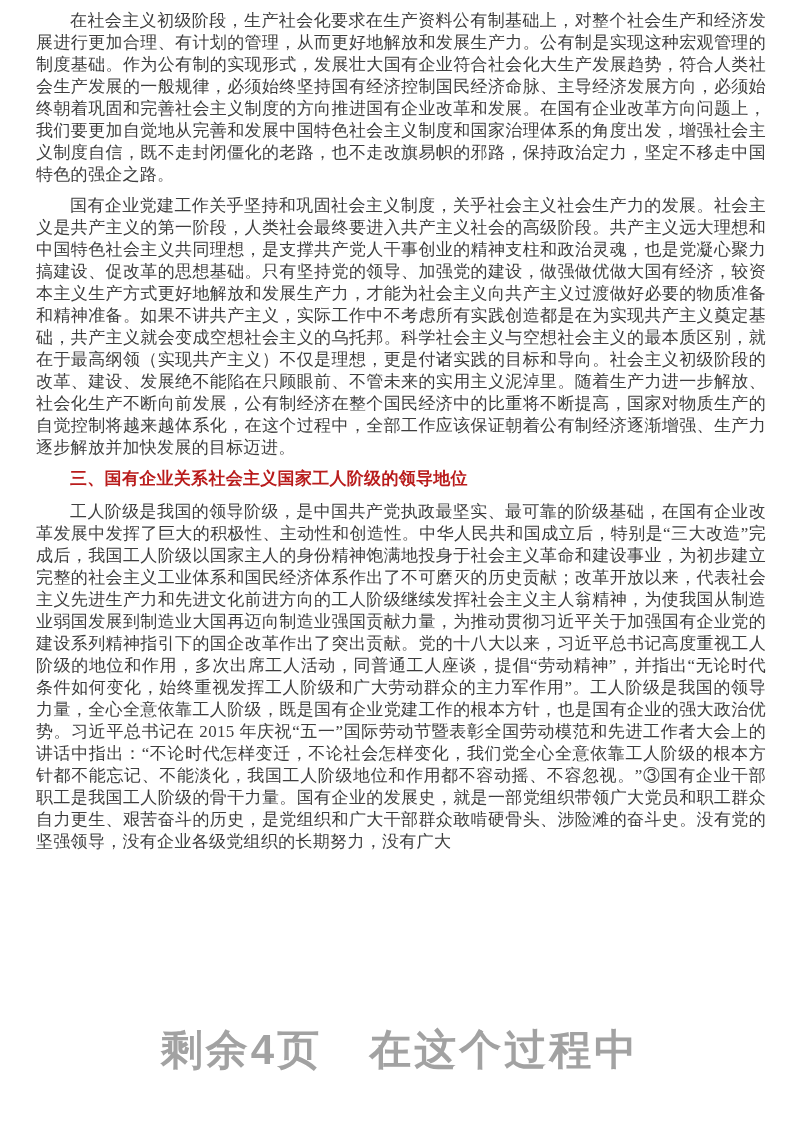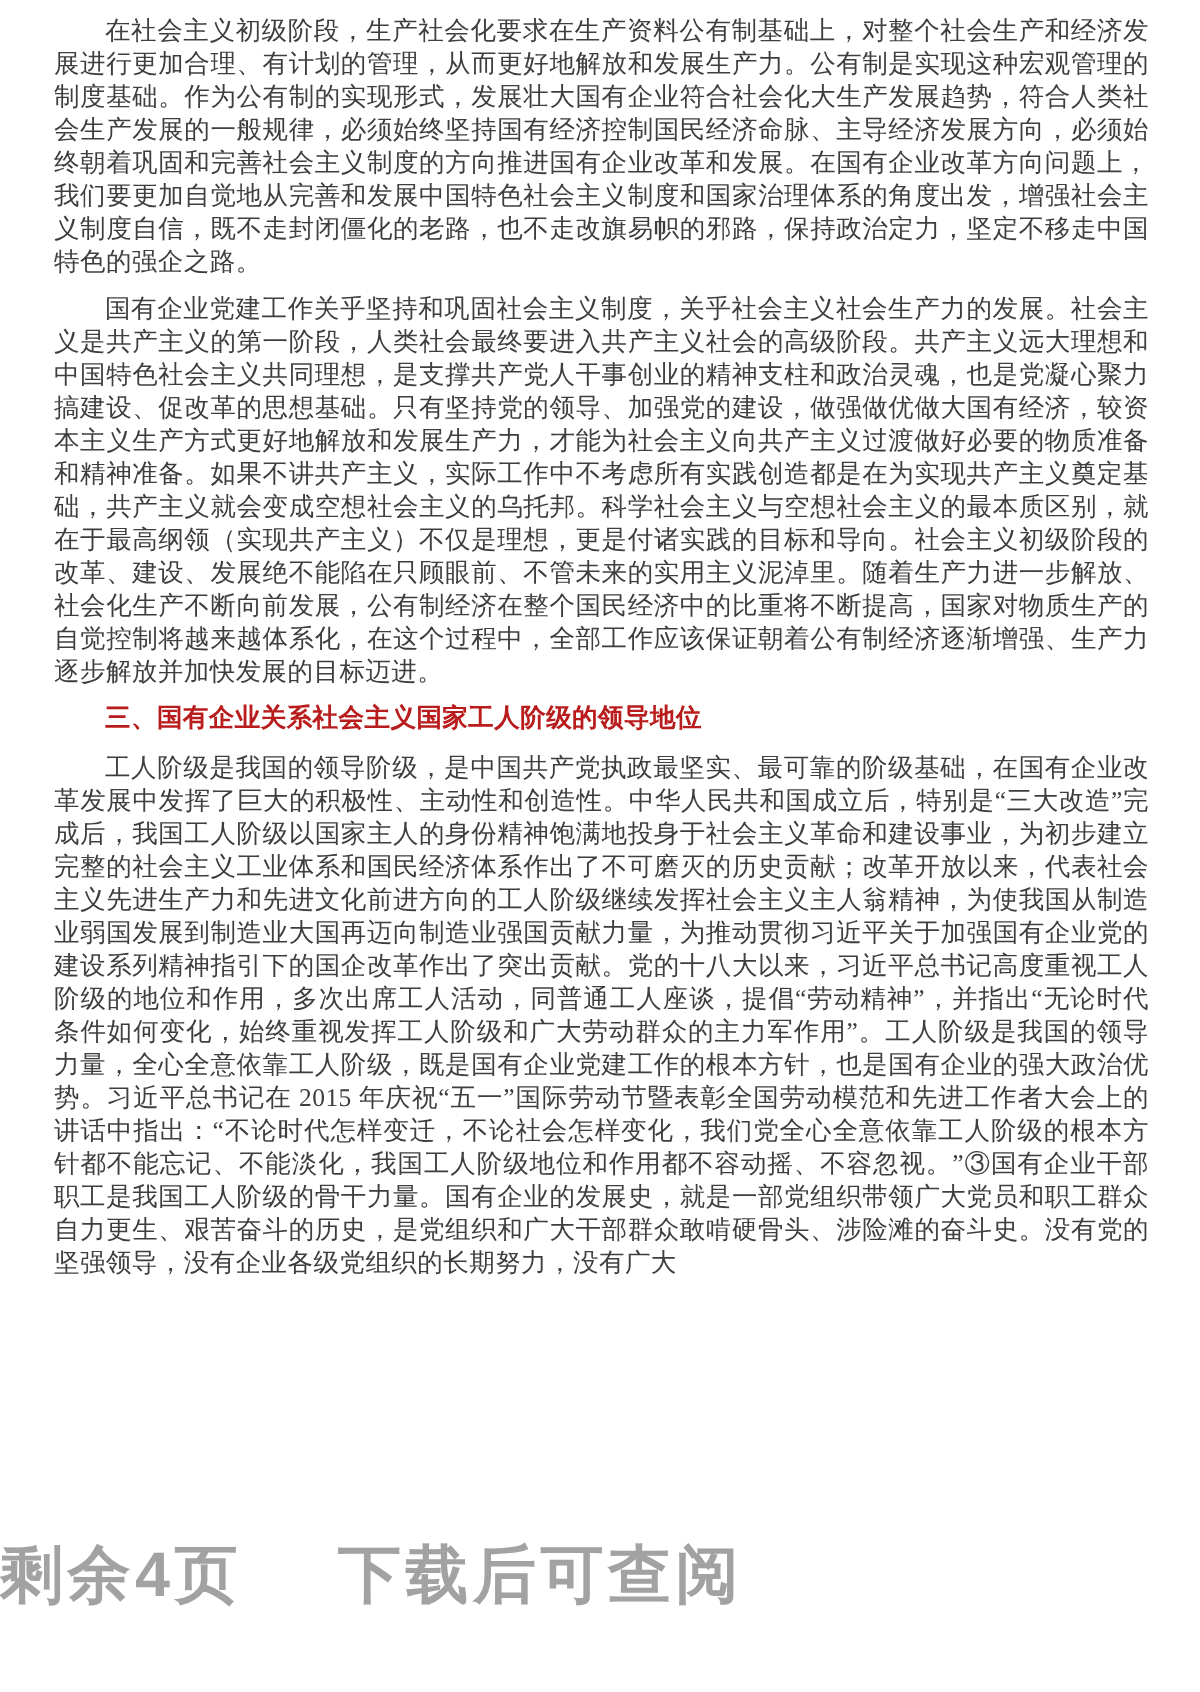--- a/index.html
+++ b/index.html
@@ -38,22 +38,23 @@
     font-size: 17px;
     margin-top: 5px;
     margin-bottom: 11px;
   }
   .watermark {
     position: absolute;
     top: 1022px;
     left: 0;
     width: 800px;
     display: flex;
+    justify-content: center;
     align-items: baseline;
-    gap: 64px;
+    gap: 47px;
     font-family: "Liberation Sans", "DejaVu Sans", sans-serif;
     font-weight: bold;
     font-size: 42px;
     color: #a2a2a2;
     letter-spacing: 3px;
     user-select: none;
   }
 </style>
 </head>
 <body>
@@ -65,16 +66,16 @@
 
     <p class="doc-paragraph">国有企业党建工作关乎坚持和巩固社会主义制度，关乎社会主义社会生产力的发展。社会主义是共产主义的第一阶段，人类社会最终要进入共产主义社会的高级阶段。共产主义远大理想和中国特色社会主义共同理想，是支撑共产党人干事创业的精神支柱和政治灵魂，也是党凝心聚力搞建设、促改革的思想基础。只有坚持党的领导、加强党的建设，做强做优做大国有经济，较资本主义生产方式更好地解放和发展生产力，才能为社会主义向共产主义过渡做好必要的物质准备和精神准备。如果不讲共产主义，实际工作中不考虑所有实践创造都是在为实现共产主义奠定基础，共产主义就会变成空想社会主义的乌托邦。科学社会主义与空想社会主义的最本质区别，就在于最高纲领（实现共产主义）不仅是理想，更是付诸实践的目标和导向。社会主义初级阶段的改革、建设、发展绝不能陷在只顾眼前、不管未来的实用主义泥淖里。随着生产力进一步解放、社会化生产不断向前发展，公有制经济在整个国民经济中的比重将不断提高，国家对物质生产的自觉控制将越来越体系化，在这个过程中，全部工作应该保证朝着公有制经济逐渐增强、生产力逐步解放并加快发展的目标迈进。</p>
 
     <h3 class="doc-heading">三、国有企业关系社会主义国家工人阶级的领导地位</h3>
 
     <p class="doc-paragraph">工人阶级是我国的领导阶级，是中国共产党执政最坚实、最可靠的阶级基础，在国有企业改革发展中发挥了巨大的积极性、主动性和创造性。中华人民共和国成立后，特别是“三大改造”完成后，我国工人阶级以国家主人的身份精神饱满地投身于社会主义革命和建设事业，为初步建立完整的社会主义工业体系和国民经济体系作出了不可磨灭的历史贡献；改革开放以来，代表社会主义先进生产力和先进文化前进方向的工人阶级继续发挥社会主义主人翁精神，为使我国从制造业弱国发展到制造业大国再迈向制造业强国贡献力量，为推动贯彻习近平关于加强国有企业党的建设系列精神指引下的国企改革作出了突出贡献。党的十八大以来，习近平总书记高度重视工人阶级的地位和作用，多次出席工人活动，同普通工人座谈，提倡“劳动精神”，并指出“无论时代条件如何变化，始终重视发挥工人阶级和广大劳动群众的主力军作用”。工人阶级是我国的领导力量，全心全意依靠工人阶级，既是国有企业党建工作的根本方针，也是国有企业的强大政治优势。习近平总书记在 2015 年庆祝“五一”国际劳动节暨表彰全国劳动模范和先进工作者大会上的讲话中指出：“不论时代怎样变迁，不论社会怎样变化，我们党全心全意依靠工人阶级的根本方针都不能忘记、不能淡化，我国工人阶级地位和作用都不容动摇、不容忽视。”③国有企业干部职工是我国工人阶级的骨干力量。国有企业的发展史，就是一部党组织带领广大党员和职工群众自力更生、艰苦奋斗的历史，是党组织和广大干部群众敢啃硬骨头、涉险滩的奋斗史。没有党的坚强领导，没有企业各级党组织的长期努力，没有广大</p>
   </div>
 
   <div class="watermark">
     <span>剩余4页</span>
-    <span>下载后可查阅</span>
+    <span>在这个过程中</span>
   </div>
 
 </div>
 
 </body></html>

